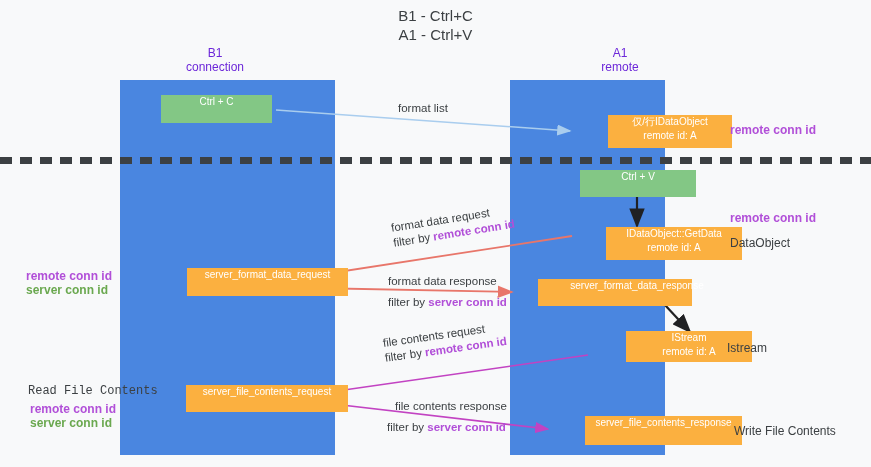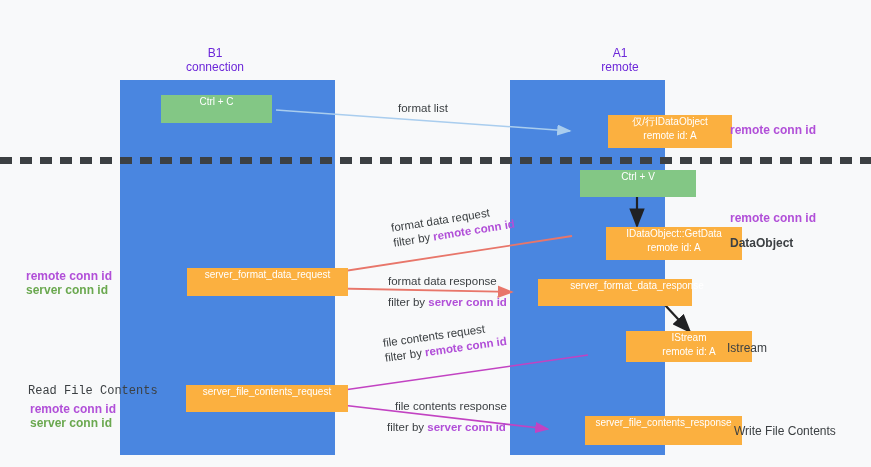--- a/index.html
+++ b/index.html
@@ -55,20 +55,24 @@
     background:repeating-linear-gradient(to right,#3c4043 0 12px,transparent 12px 20px);
   }
 
   svg.overlay{position:absolute;left:0;top:0;width:871px;height:467px;pointer-events:none;}
 </style>
 </head>
 <body>
 
 <div id="stage">
 
+  <div class="abs title">
+    <div>B1 - Ctrl+C</div>
+    <div>A1 - Ctrl+V</div>
+  </div>
 
   <div class="abs colhead" style="left:155px;top:46px;width:120px;">
     <div>B1</div>
     <div>connection</div>
   </div>
   <div class="abs colhead" style="left:560px;top:46px;width:120px;">
     <div>A1</div>
     <div>remote</div>
   </div>
 
@@ -168,21 +172,21 @@
 
   <div class="abs edge" style="left:395px;top:399px;">
     <div>file contents response</div>
     <div style="margin-top:6px;margin-left:-8px;"><span>filter by </span><span class="p">server conn id</span></div>
   </div>
 
   <div class="abs lbl purple" style="left:730px;top:123px;">remote conn id</div>
 
   <div class="abs lbl purple" style="left:730px;top:211px;">remote conn id</div>
 
-  <div class="abs lbl" style="left:730px;top:236px;font-weight:bold;">DataObject</div>
+  <div class="abs lbl" style="left:730px;top:236px;">DataObject</div>
 
   <div class="abs lbl" style="left:727px;top:341px;">Istream</div>
 
   <div class="abs lbl" style="left:734px;top:424px;">Write File Contents</div>
 
   <div class="abs lbl purple" style="left:26px;top:269px;">remote conn id</div>
   <div class="abs lbl green" style="left:26px;top:283px;">server conn id</div>
 
   <div class="abs lbl" style="left:28px;top:384px;font-family:Liberation Mono, monospace;">Read File Contents</div>
   <div class="abs lbl purple" style="left:30px;top:402px;">remote conn id</div>

